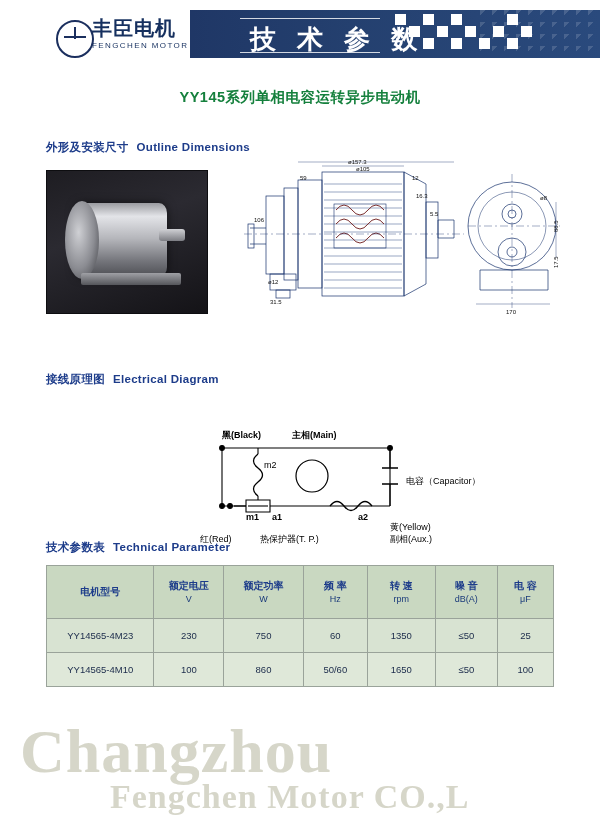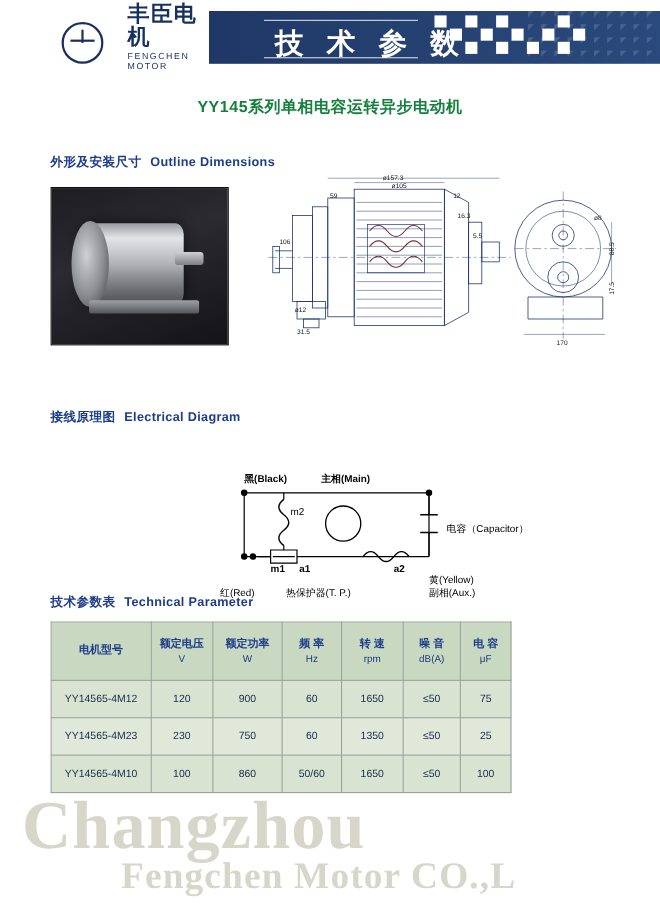--- a/index.html
+++ b/index.html
@@ -37,21 +37,21 @@
       linear-gradient(135deg, rgba(255,255,255,0.15) 25%, transparent 25%) 0 0/12px 12px,
       transparent;
   }
   .logo-box {
     position: absolute;
     left: 0; top: 6px;
     width: 190px; height: 56px;
     background: #ffffff;
     display: flex;
     align-items: center;
-    padding-left: 76px;
+    padding-left: 52px;
     box-sizing: border-box;
   }
   .logo-mark {
     position: absolute;
     left: 56px; top: 14px;
     width: 34px; height: 34px;
     border: 2px solid #1b2f5e;
     border-radius: 50%;
   }
   .logo-mark:before {
@@ -186,21 +186,21 @@
   .ediagram {
     position: absolute;
     left: 200px; top: 398px;
     width: 300px; height: 120px; margin-top: 26px;
   }
 
   
   .ptable {
     position: absolute;
     left: 46px; top: 565px;
-    width: 419px;
+    width: 508px;
     border-collapse: collapse;
     font-size: 9.5px;
     color: #1a1a1a;
   }
   .ptable th, .ptable td {
     border: 1px solid #9aa39a;
     text-align: center;
     vertical-align: middle;
     padding: 0;
   }
@@ -450,29 +450,20 @@
         <span class="unit">dB(A)</span>
       </th>
       <th style="width:56px;">
         <span>电 容</span>
         <span class="unit">μF</span>
       </th>
     </tr>
   </thead>
   <tbody>
     <tr class="row-data">
-      <td>YY14565-4M12</td>
-      <td>120</td>
-      <td>900</td>
-      <td>60</td>
-      <td>1650</td>
-      <td>≤50</td>
-      <td>75</td>
-    </tr>
-    <tr class="row-data">
       <td>YY14565-4M23</td>
       <td>230</td>
       <td>750</td>
       <td>60</td>
       <td>1350</td>
       <td>≤50</td>
       <td>25</td>
     </tr>
     <tr class="row-data">
       <td>YY14565-4M10</td>

